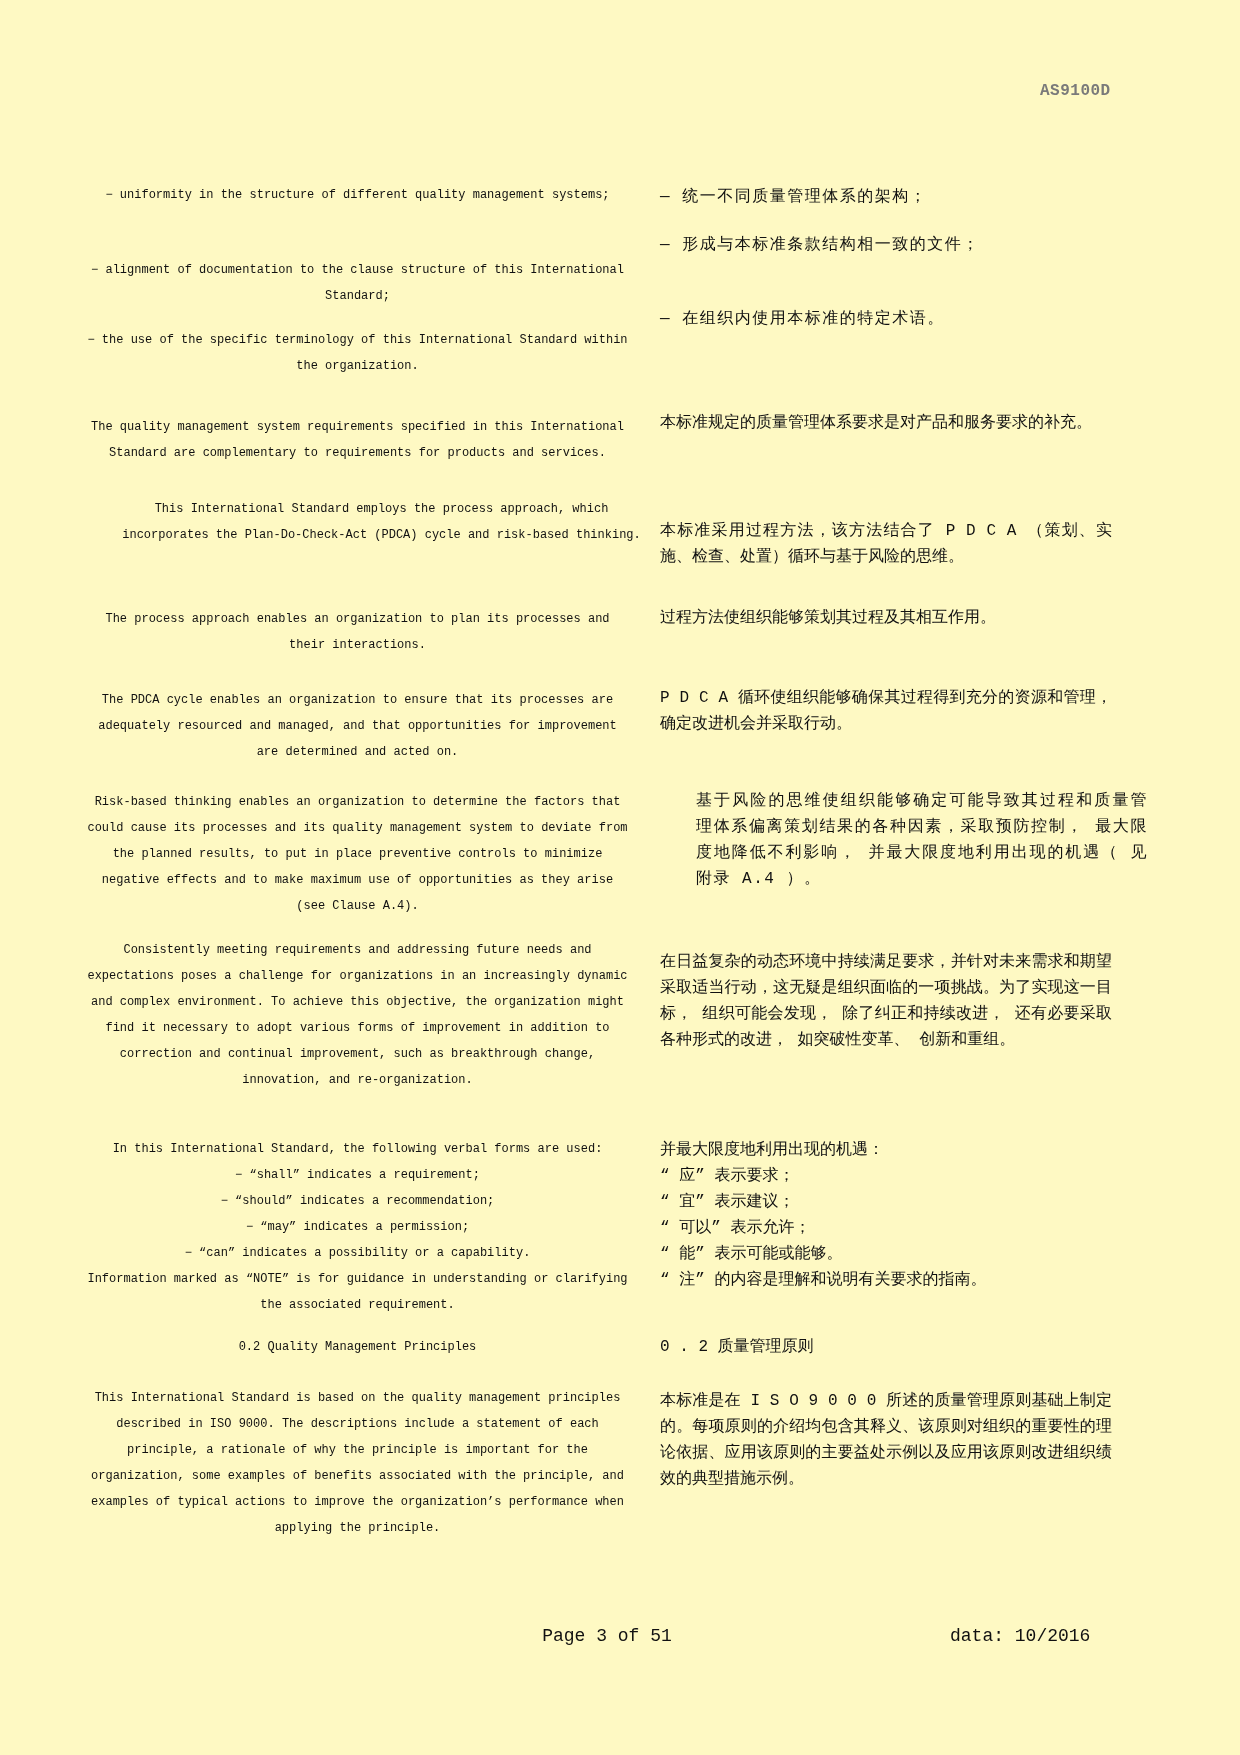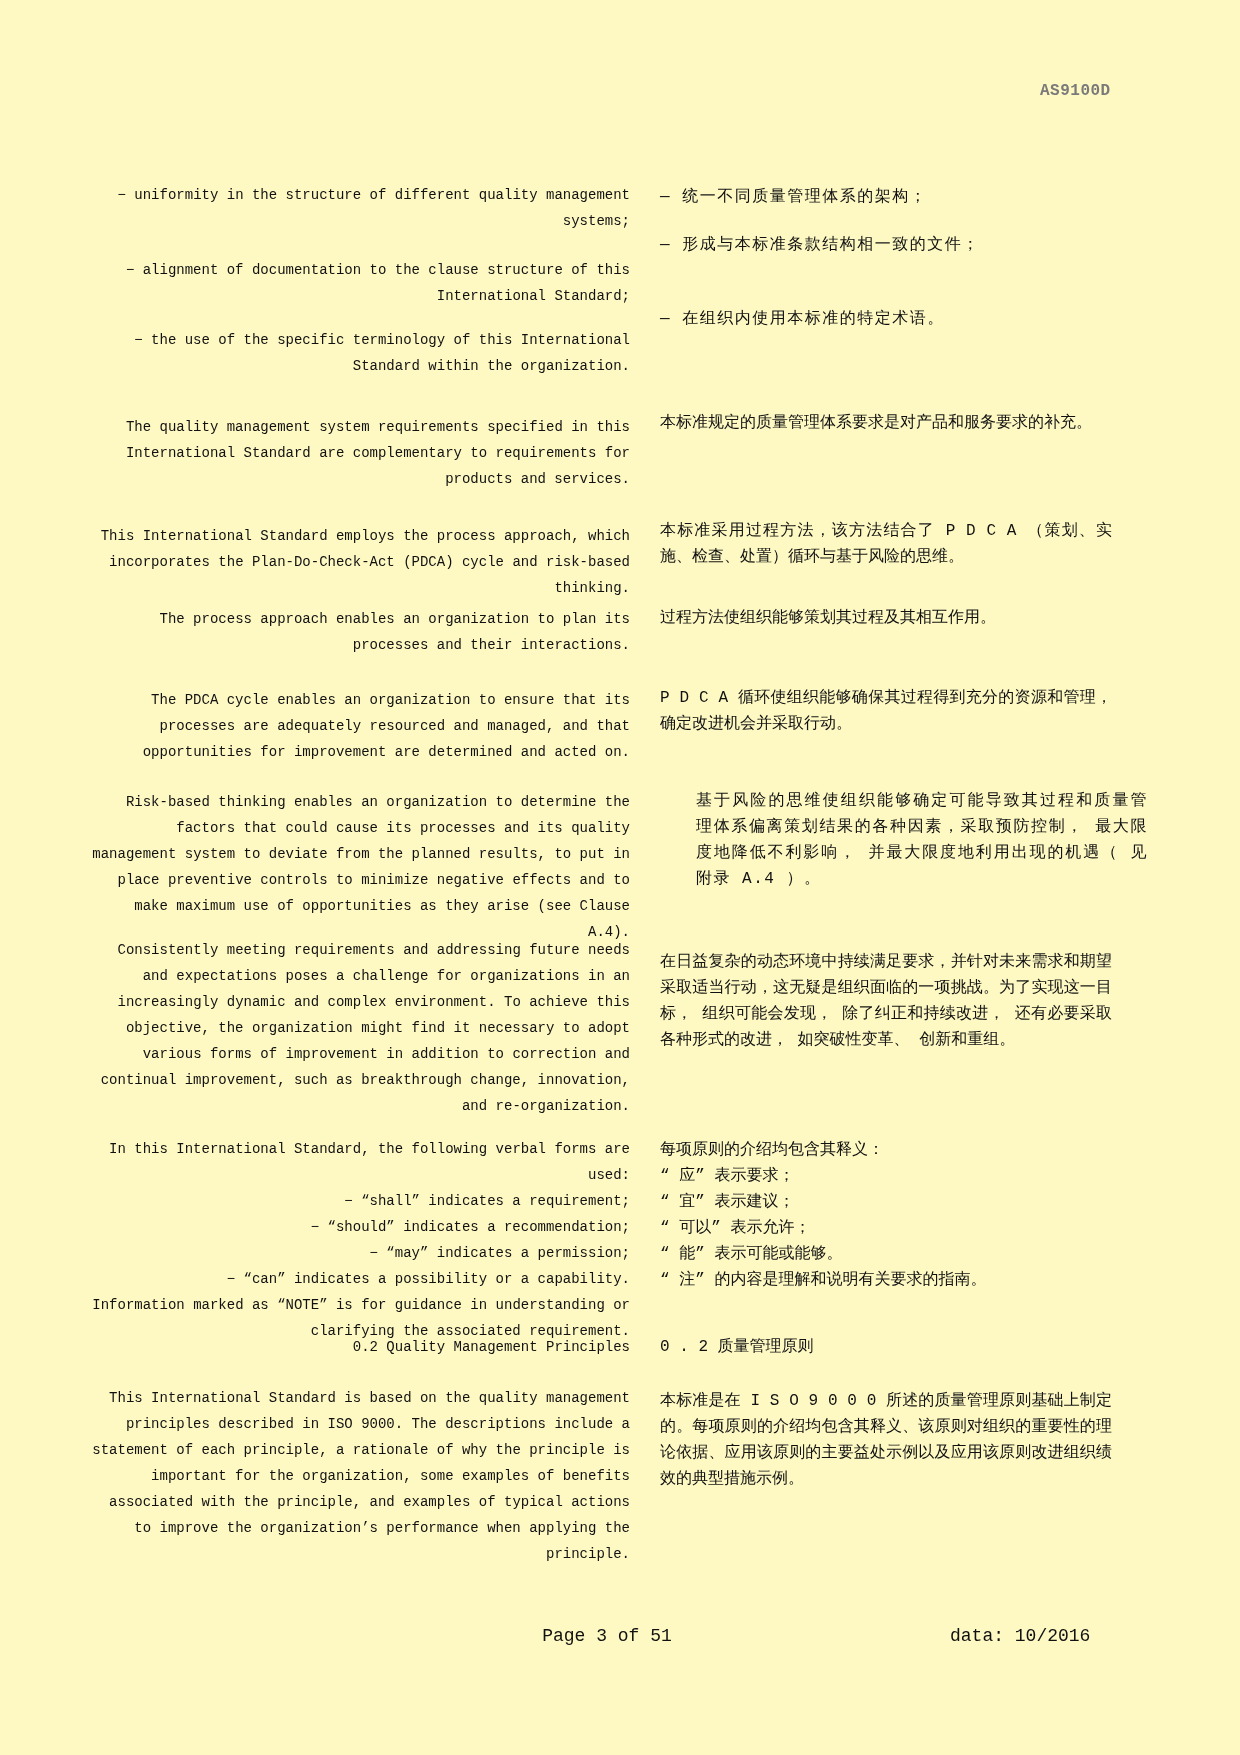--- a/index.html
+++ b/index.html
@@ -22,23 +22,23 @@
     top: 82px;
     font-size: 16px;
     font-weight: bold;
     color: #7a7a7a;
     letter-spacing: 0.5px;
   }
   .en {
     position: absolute;
     left: 85px;
     width: 545px;
-    font-size: 14px;
+    font-size: 12px;
     line-height: 26px;
-    text-align: right;
+    text-align: center;
   }
   .cn {
     position: absolute;
     left: 660px;
     width: 452px;
     font-size: 16px;
     line-height: 26px;
     text-align: justify;
   }
   .cn.loose { letter-spacing: 1.5px; }
@@ -64,21 +64,21 @@
 
 <div class="page">
 
   <div class="doc-code">AS9100D</div>
 
   <div class="en" style="top:182px;">− uniformity in the structure of different quality management systems;</div>
   <div class="en" style="top:257px;">− alignment of documentation to the clause structure of this International Standard;</div>
   <div class="en" style="top:327px;">− the use of the specific terminology of this International Standard within the organization.</div>
 
   <div class="en" style="top:414px;">The quality management system requirements specified in this International Standard are complementary to requirements for products and services.</div>
-  <div class="en" style="top:523px;">This International Standard employs the process approach, which incorporates the Plan-Do-Check-Act (PDCA) cycle and risk-based thinking.</div>
+  <div class="en" style="top:496px;margin-left:24px;">This International Standard employs the process approach, which incorporates the Plan-Do-Check-Act (PDCA) cycle and risk-based thinking.</div>
   <div class="en" style="top:606px;">The process approach enables an organization to plan its processes and their interactions.</div>
   <div class="en" style="top:687px;">The PDCA cycle enables an organization to ensure that its processes are adequately resourced and managed, and that opportunities for improvement are determined and acted on.</div>
   <div class="en" style="top:789px;">Risk-based thinking enables an organization to determine the factors that could cause its processes and its quality management system to deviate from the planned results, to put in place preventive controls to minimize negative effects and to make maximum use of opportunities as they arise (see Clause A.4).</div>
   <div class="en" style="top:937px;">Consistently meeting requirements and addressing future needs and expectations poses a challenge for organizations in an increasingly dynamic and complex environment. To achieve this objective, the organization might find it necessary to adopt various forms of improvement in addition to correction and continual improvement, such as breakthrough change, innovation, and re-organization.</div>
 
   <div class="en vlist" style="top:1136px;">
     <div>In this International Standard, the following verbal forms are used:</div>
     <div>− “shall” indicates a requirement;</div>
     <div>− “should” indicates a recommendation;</div>
     <div>− “may” indicates a permission;</div>
@@ -94,21 +94,21 @@
   <div class="cn loose" style="top:306px;">— 在组织内使用本标准的特定术语。</div>
 
   <div class="cn" style="top:410px;">本标准规定的质量管理体系要求是对产品和服务要求的补充。</div>
   <div class="cn" style="top:518px;">本标准采用过程方法，该方法结合了 P D C A （策划、实施、检查、处置）循环与基于风险的思维。</div>
   <div class="cn" style="top:605px;">过程方法使组织能够策划其过程及其相互作用。</div>
   <div class="cn" style="top:685px;">P D C A 循环使组织能够确保其过程得到充分的资源和管理， 确定改进机会并采取行动。</div>
   <div class="cn loose" style="top:788px;margin-left:36px;">基于风险的思维使组织能够确定可能导致其过程和质量管理体系偏离策划结果的各种因素，采取预防控制， 最大限度地降低不利影响， 并最大限度地利用出现的机遇（ 见附录 A.4 ）。</div>
   <div class="cn" style="top:949px;">在日益复杂的动态环境中持续满足要求，并针对未来需求和期望采取适当行动，这无疑是组织面临的一项挑战。为了实现这一目标， 组织可能会发现， 除了纠正和持续改进， 还有必要采取各种形式的改进， 如突破性变革、 创新和重组。</div>
 
   <div class="cn vlist" style="top:1137px; text-align:left;">
-    <div>每项原则的介绍均包含其释义：</div>
+    <div>并最大限度地利用出现的机遇：</div>
     <div>“ 应” 表示要求；</div>
     <div>“ 宜” 表示建议；</div>
     <div>“ 可以” 表示允许；</div>
     <div>“ 能” 表示可能或能够。</div>
     <div>“ 注” 的内容是理解和说明有关要求的指南。</div>
   </div>
 
   <div class="cn" style="top:1334px; text-align:left;">0 . 2 质量管理原则</div>
   <div class="cn" style="top:1388px;">本标准是在 I S O 9 0 0 0 所述的质量管理原则基础上制定的。每项原则的介绍均包含其释义、该原则对组织的重要性的理论依据、应用该原则的主要益处示例以及应用该原则改进组织绩效的典型措施示例。</div>
 

